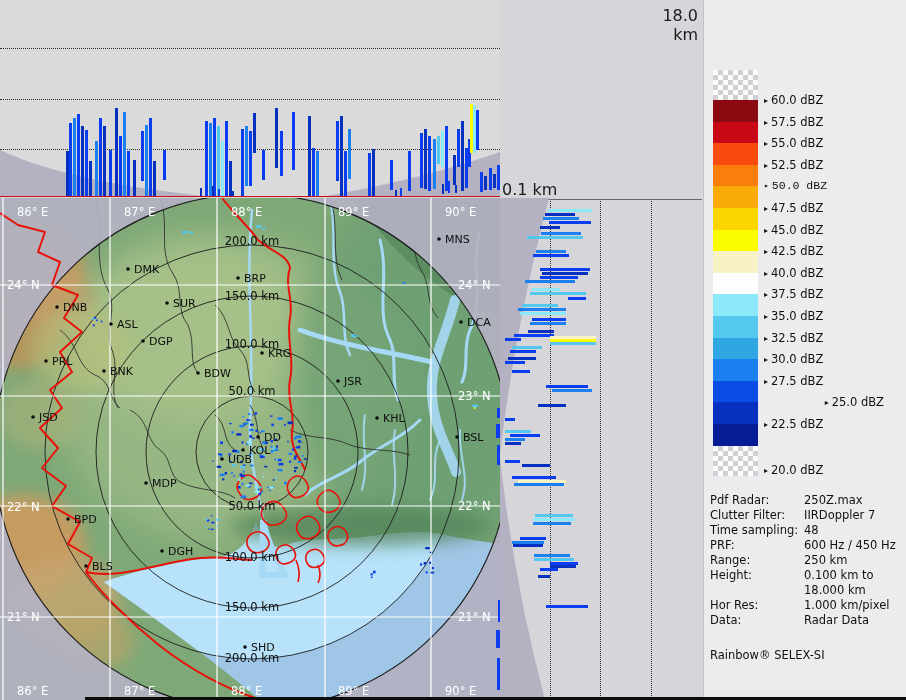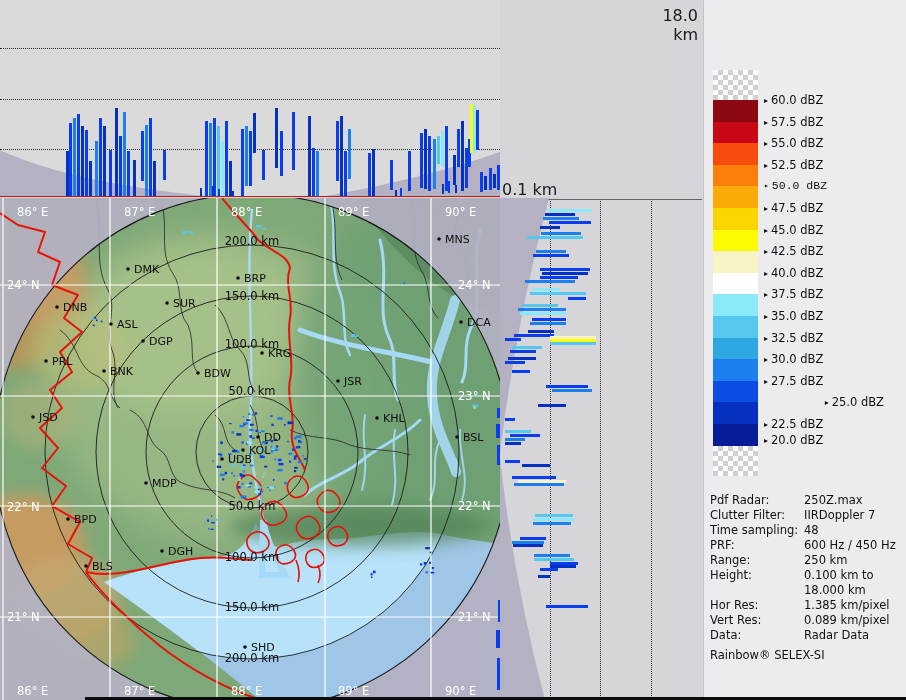--- a/index.html
+++ b/index.html
@@ -590,21 +590,21 @@
         <div class="llabel" style="top: 222.6px;"><span class="arr">▸</span>45.0 dBZ</div>
         <div class="llabel" style="top: 244.2px;"><span class="arr">▸</span>42.5 dBZ</div>
         <div class="llabel" style="top: 265.8px;"><span class="arr">▸</span>40.0 dBZ</div>
         <div class="llabel" style="top: 287.4px;"><span class="arr">▸</span>37.5 dBZ</div>
         <div class="llabel" style="top: 309px;"><span class="arr">▸</span>35.0 dBZ</div>
         <div class="llabel" style="top: 330.6px;"><span class="arr">▸</span>32.5 dBZ</div>
         <div class="llabel" style="top: 352.2px;"><span class="arr">▸</span>30.0 dBZ</div>
         <div class="llabel" style="top: 373.8px;"><span class="arr">▸</span>27.5 dBZ</div>
         <div class="llabel" style="top: 395.4px; text-align: right;"><span class="arr">▸</span>25.0 dBZ</div>
         <div class="llabel" style="top: 417px;"><span class="arr">▸</span>22.5 dBZ</div>
-        <div class="llabel" style="top: 433px;"><span class="arr">▸</span>20.0 dBZ</div>
+        <div class="llabel" style="top: 463px;"><span class="arr">▸</span>20.0 dBZ</div>
       </div>
     <div id="info-block">
         <div class="inforow">
           <div class="ilab">Pdf Radar:</div>
           <div class="ival">250Z.max</div>
         </div>
         <div class="inforow">
           <div class="ilab">Clutter Filter:</div>
           <div class="ival">IIRDoppler 7</div>
         </div>
@@ -623,25 +623,21 @@
         <div class="inforow">
           <div class="ilab">Height:</div>
           <div class="ival">0.100 km to</div>
         </div>
         <div class="inforow">
           <div class="ilab"></div>
           <div class="ival">18.000 km</div>
         </div>
         <div class="inforow">
           <div class="ilab">Hor Res:</div>
-          <div class="ival">1.385 km/pixel</div>
-        </div>
-        <div class="inforow">
-          <div class="ilab">Vert Res:</div>
-          <div class="ival">0.089 km/pixel</div>
+          <div class="ival">1.000 km/pixel</div>
         </div>
         <div class="inforow">
           <div class="ilab">Data:</div>
           <div class="ival">Radar Data</div>
         </div>
       </div>
     <div id="info-footer">Rainbow® SELEX-SI</div>
   </div>
 
   <div id="bottom-strip"></div>

